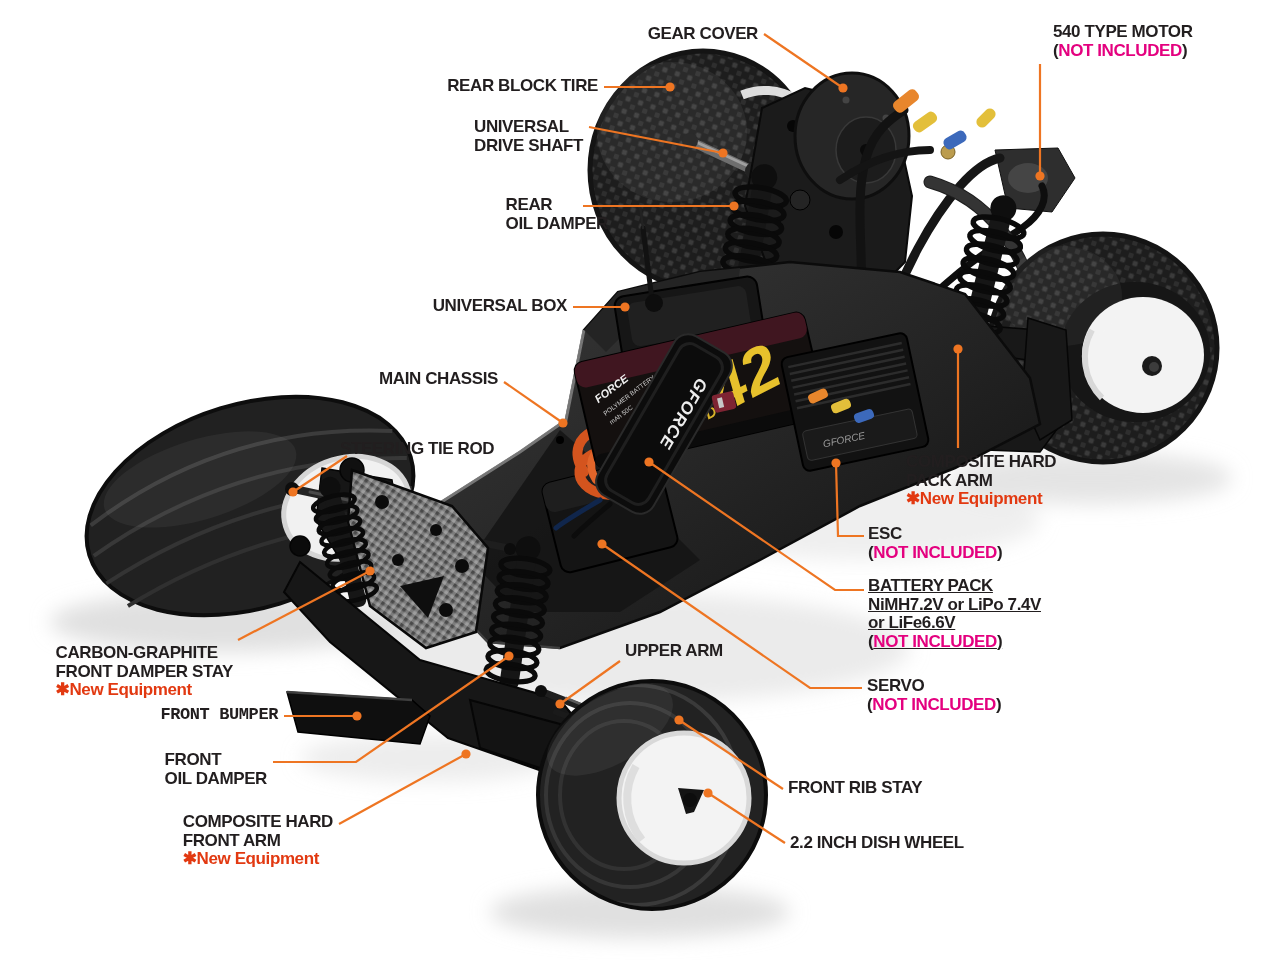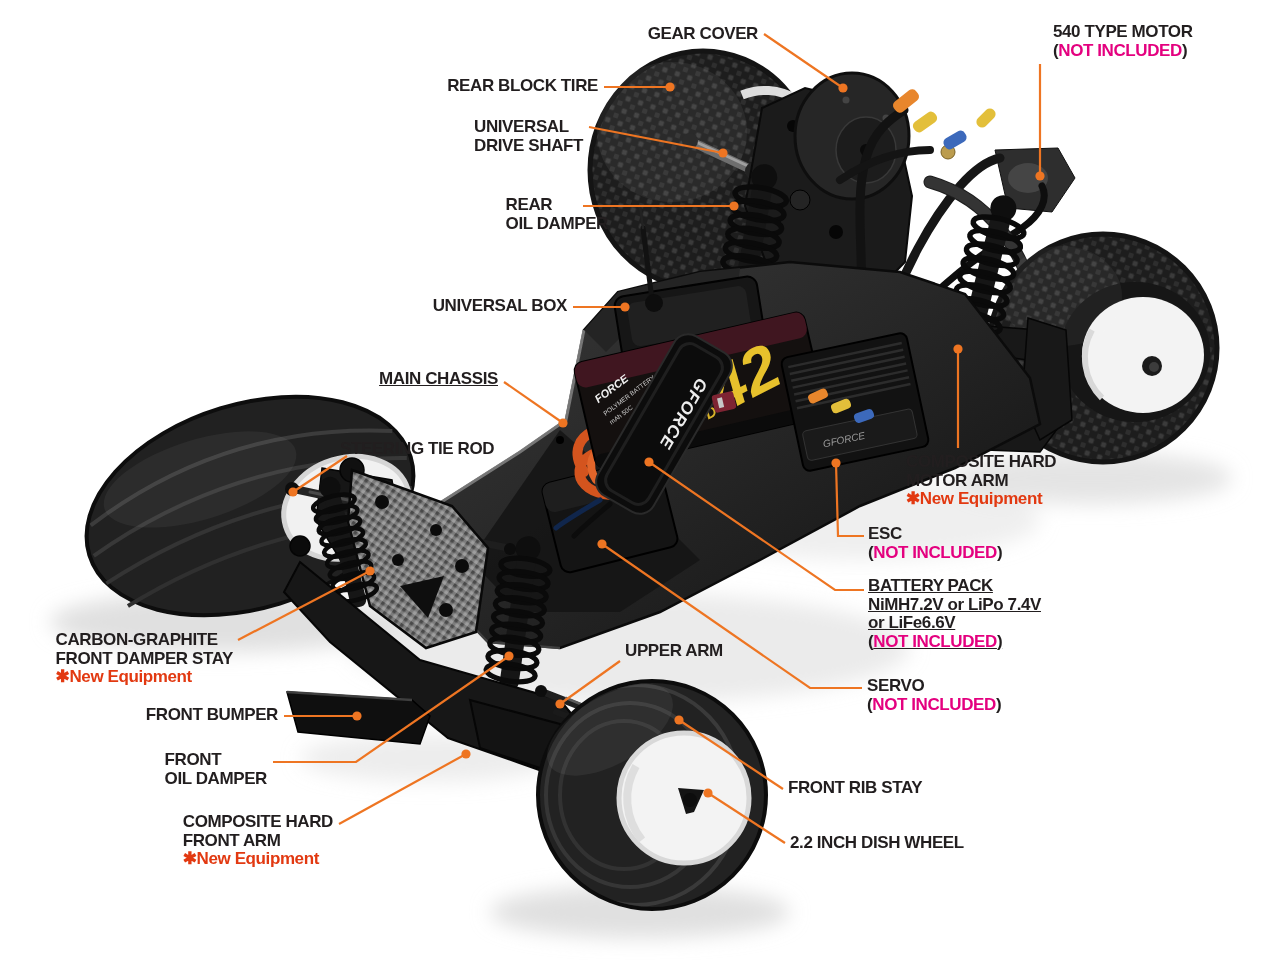--- a/index.html
+++ b/index.html
@@ -345,32 +345,32 @@
         <div class="lline plain">UNIVERSAL</div>
         <div class="lline plain">DRIVE SHAFT</div>
       </div>
       <div class="label right" style="top: 196px; right: 672px;">
         <div class="lline plain">REAR</div>
         <div class="lline plain">OIL DAMPER</div>
       </div>
       <div class="label right" style="top: 297px; right: 713px;">
         <div class="lline plain">UNIVERSAL BOX</div>
       </div>
-      <div class="label right" style="top: 370px; right: 782px; text-decoration: underline;">
+      <div class="label right" style="top: 370px; right: 782px;">
         <div class="lline plain">MAIN CHASSIS</div>
       </div>
       <div class="label left" style="top: 440px; left: 340px;">
         <div class="lline plain">STEERING TIE ROD</div>
       </div>
-      <div class="label right" style="top: 631px; right: 1047px;">
+      <div class="label right" style="top: 644px; right: 1047px;">
         <div class="lline plain">CARBON-GRAPHITE</div>
         <div class="lline plain">FRONT DAMPER STAY</div>
         <div class="lline red">✱New Equipment</div>
       </div>
-      <div class="label right" style="top: 706px; right: 1002px;">
+      <div class="label right" style="top: 706px; right: 1002px; font-family: Liberation Mono, monospace;">
         <div class="lline plain">FRONT BUMPER</div>
       </div>
       <div class="label right" style="top: 751px; right: 1013px;">
         <div class="lline plain">FRONT</div>
         <div class="lline plain">OIL DAMPER</div>
       </div>
       <div class="label right" style="top: 813px; right: 947px;">
         <div class="lline plain">COMPOSITE HARD</div>
         <div class="lline plain">FRONT ARM</div>
         <div class="lline red">✱New Equipment</div>
@@ -379,21 +379,21 @@
         <div class="lline plain">UPPER ARM</div>
       </div>
       <div class="label left" style="top: 779px; left: 788px;">
         <div class="lline plain">FRONT RIB STAY</div>
       </div>
       <div class="label left" style="top: 834px; left: 790px;">
         <div class="lline plain">2.2 INCH DISH WHEEL</div>
       </div>
       <div class="label left" style="top: 453px; left: 906px;">
         <div class="lline plain">COMPOSITE HARD</div>
-        <div class="lline plain">MOTOR ARM</div>
+        <div class="lline plain">PACK ARM</div>
         <div class="lline red">✱New Equipment</div>
       </div>
       <div class="label left" style="top: 525px; left: 868px;">
         <div class="lline plain">ESC</div>
         <div class="lline notinc">(<span class="mag">NOT INCLUDED</span>)</div>
       </div>
       <div class="label left" style="top: 577px; left: 868px; text-decoration: underline;">
         <div class="lline plain">BATTERY PACK</div>
         <div class="lline plain">NiMH7.2V or LiPo 7.4V</div>
         <div class="lline plain">or LiFe6.6V</div>

